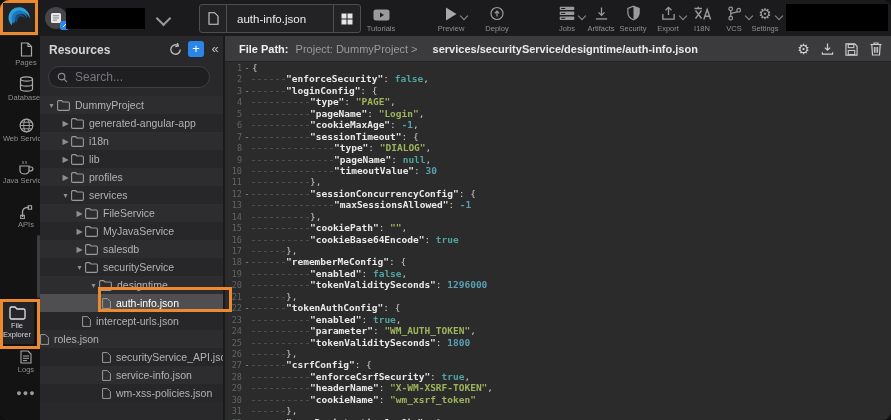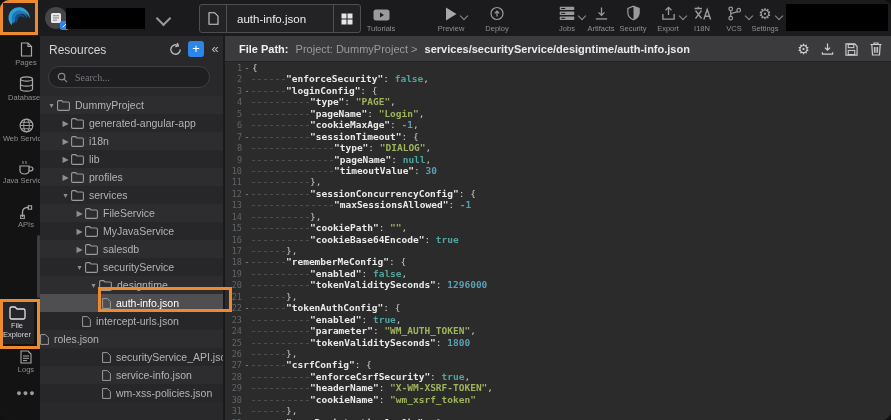--- a/index.html
+++ b/index.html
@@ -29,39 +29,39 @@
   .rail{position:absolute;left:0;top:36px;width:40px;height:384px;background:#131314;}
   .rail-item{position:absolute;left:0;width:52px;display:flex;flex-direction:column;align-items:center;cursor:pointer;}
   .rail-item .rl{margin-top:2px;font-size:7.5px;color:#8f8f8f;text-align:center;line-height:8.5px;}
   .rail-item.active{left:0;width:34px;padding:4px 0 5px;background:#26262a;}
   .rail-item.active .rl{color:#d8d8d8;}
   .rail-scroll{position:absolute;right:0px;top:199px;width:3px;height:63px;background:#3d3d40;border-radius:2px;}
   .dots{color:#9a9a9a;font-size:9px;letter-spacing:1px;}
   
   .resources{position:absolute;left:40px;top:36px;width:185px;height:384px;background:#29292c;border-right:2px solid #1a1a1c;box-sizing:border-box;}
   .res-head{position:absolute;left:0;top:0;width:100%;height:28px;}
-  .res-title{position:absolute;left:9px;top:7px;font-size:12px;font-weight:normal;color:#d4d4d4;}
+  .res-title{position:absolute;left:9px;top:7px;font-size:12px;font-weight:bold;color:#d4d4d4;}
   .res-refresh{position:absolute;left:128px;top:6px;width:16px;height:16px;cursor:pointer;}
   .res-add{position:absolute;left:148px;top:5px;width:16px;height:16px;background:#2a86e8;border-radius:3px;color:#fff;font-size:13px;line-height:15px;text-align:center;cursor:pointer;}
   .res-collapse{position:absolute;left:169px;top:5px;width:12px;height:16px;color:#c0c0c0;font-size:13px;line-height:16px;text-align:center;cursor:pointer;}
   .searchbox{position:absolute;left:8px;top:30px;width:162px;height:22px;box-sizing:border-box;background:#1f1f22;border:1px solid #3e3e42;border-radius:11px;display:flex;align-items:center;padding:0 8px;gap:5px;}
-  .searchbox input{background:transparent;border:none;outline:none;color:#cfcfcf;font-size:10px;width:120px;font-family:Liberation Serif, serif;}
+  .searchbox input{background:transparent;border:none;outline:none;color:#cfcfcf;font-size:12px;width:120px;font-family:Liberation Sans, sans-serif;}
   .searchbox input::placeholder{color:#77777c;}
   .tree{position:absolute;left:0;top:60px;width:183px;height:324px;overflow:hidden;}
   .trow{height:18px;display:flex;align-items:center;white-space:nowrap;overflow:hidden;font-size:10.5px;color:#b3b3b3;cursor:pointer;}
   .trow.odd{background:#27272a;} .trow.even{background:#2d2d30;}
   .trow.sel{background:#4f4f52;color:#ffffff;}
   .trow .arr{width:11px;text-align:center;color:#8f8f8f;font-size:8px;flex:none;}
   .trow .ticon{flex:none;margin-right:5px;}
   
   .editor{position:absolute;left:225px;top:36px;width:666px;height:384px;}
   .ed-head{position:absolute;left:0;top:0;width:100%;height:26px;background:#3b3b3d;border-bottom:1px solid #242426;box-sizing:border-box;display:flex;align-items:center;}
   .ed-path{margin-left:14px;font-size:11px;color:#a0a0a0;white-space:nowrap;}
   .ed-path .fp{color:#f0f0f0;font-weight:bold;margin-right:4px;}
-  .ed-path .pc{color:#9b9b9b;margin-right:4px;}
+  .ed-path .pc{color:#9b9b9b;margin-right:12px;}
   .ed-path .pp{color:#e9e9e9;font-weight:bold;}
   .ed-actions{position:absolute;right:8px;top:0;height:26px;display:flex;align-items:center;gap:9px;}
   .ed-actions .abtn{width:15px;height:16px;display:flex;align-items:center;justify-content:center;cursor:pointer;color:#cfcfcf;}
   .code{position:absolute;left:0;top:26px;width:666px;height:358px;background:#2b2b2b;overflow:hidden;cursor:text;}
   .cl{height:11.45px;line-height:11.45px;white-space:pre;font-family:"DejaVu Sans Mono",monospace;font-size:9.5px;font-weight:bold;}
   .ln{display:inline-block;width:17px;text-align:right;color:#5f6569;font-weight:normal;font-size:8.5px;}
   .fold{display:inline-block;width:10px;text-align:center;color:#8b9196;font-weight:normal;font-size:9px;}
   .ind{display:inline-block;height:1em;vertical-align:top;background-image:repeating-linear-gradient(90deg,#474d50 0 3px,transparent 3px 6px);background-size:100% 1px;background-repeat:no-repeat;background-position:0 6px;}
   .i1{width:34px;} .i2{width:58px;} .i3{width:82px;}
   .tk-k{color:#e9e9e9;} .tk-p{color:#c9c9c9;font-weight:normal;}

